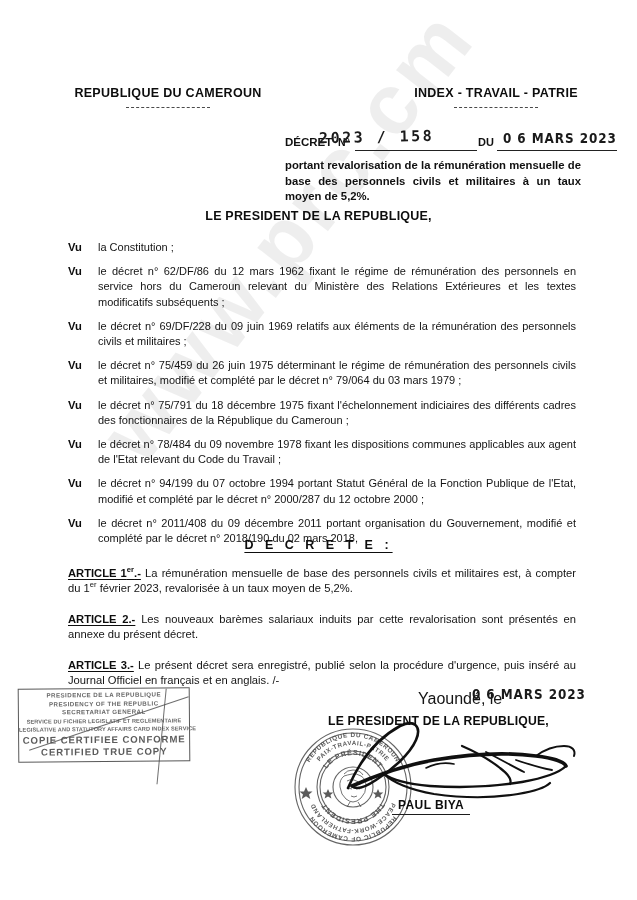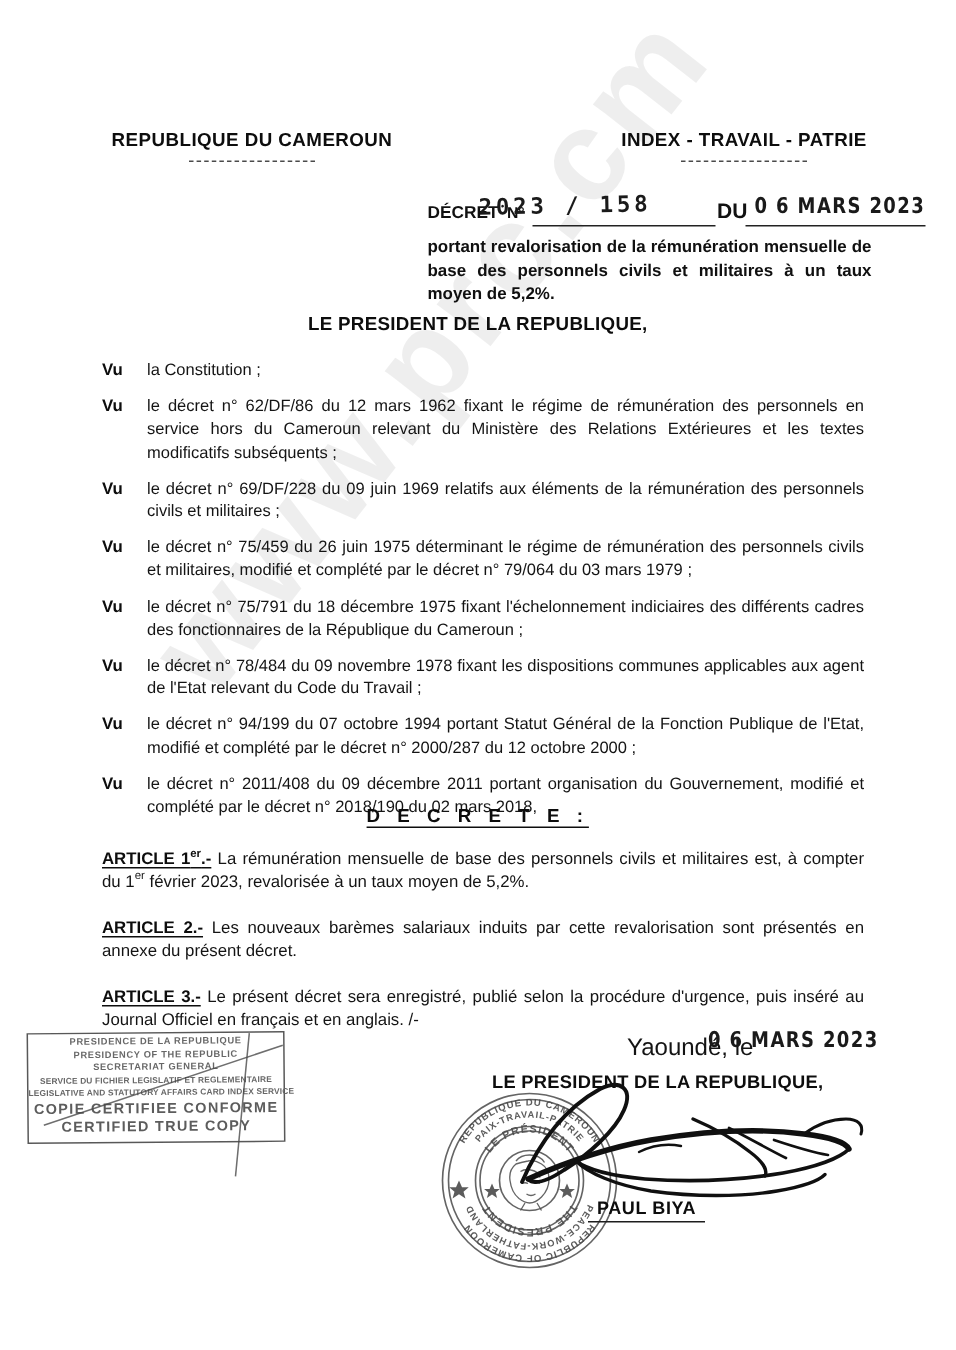--- a/index.html
+++ b/index.html
@@ -127,21 +127,21 @@
     font-weight: 700;
     letter-spacing: 2.5px;
     color: #1a1a1a;
     transform: rotate(-1.2deg);
     white-space: nowrap;
   }
   .decree-du {
     position: absolute;
     left: 193px;
     bottom: 2px;
-    font-size: 14px;
+    font-size: 11px;
     font-weight: 700;
     color: #111;
   }
   .decree-date-stamp {
     position: absolute;
     left: 218px;
     bottom: 4px;
     font-family: "DejaVu Sans Condensed", "DejaVu Sans", sans-serif;
     font-size: 14.5px;
     font-weight: 700;

